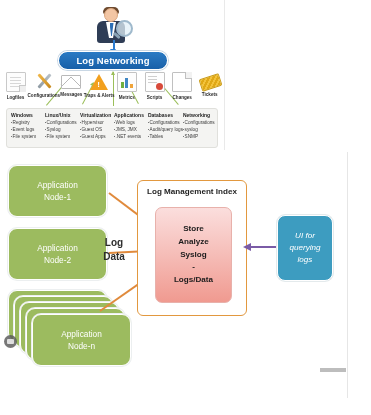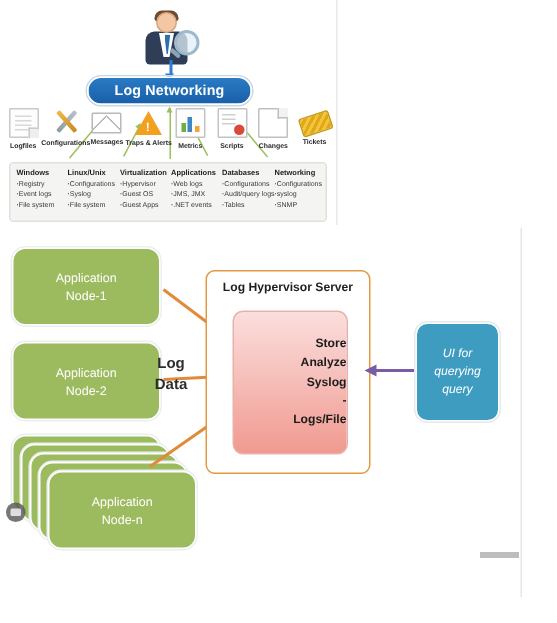--- a/index.html
+++ b/index.html
@@ -139,21 +139,21 @@
   .logdata{position:absolute;left:96px;top:84px;width:36px;text-align:center;}
   .logdata span{display:block;font-size:10px;font-weight:bold;color:#2d2d2d;line-height:1.35;}
 
   .server{position:absolute;left:137px;top:28px;width:110px;height:136px;
       border:1.4px solid #e2983f;border-radius:6px;background:#ffffff;box-sizing:border-box;}
   .server-title{position:absolute;left:0;top:6px;width:100%;text-align:center;font-size:8.1px;
       font-weight:bold;color:#1f1f1f;white-space:nowrap;}
   .core{position:absolute;left:17px;top:26px;width:77px;height:96px;border-radius:7px;
       background:linear-gradient(180deg,#fbdedd 0%,#f6c0bb 45%,#f09a90 100%);
       border:1px solid #e8b1ab;box-sizing:border-box;
-      display:flex;flex-direction:column;align-items:flex-end;justify-content:center;}
+      display:flex;flex-direction:column;align-items:center;justify-content:center;}
   .core span{font-size:8.1px;font-weight:bold;color:#1c1c1c;line-height:1.6;text-align:center;}
 
   .uibox{position:absolute;left:277px;top:63px;width:56px;height:66px;border-radius:8px;
       background:#3d9cc0;border:1.5px solid #ffffff;box-shadow:0 0 0 1px #e4eaec;box-sizing:border-box;
       display:flex;flex-direction:column;align-items:center;justify-content:center;font-style:italic;}
   .uibox span{color:#ffffff;font-size:8.1px;line-height:1.5;text-align:center;}
 
   .parrow{position:absolute;left:250px;top:94px;width:26px;height:2px;background:#7a5ba6;}
   .parrow:after{content:"";position:absolute;left:-7px;top:-3.2px;width:0;height:0;
       border-right:8px solid #7a5ba6;border-top:4.2px solid transparent;border-bottom:4.2px solid transparent;}
@@ -310,33 +310,33 @@
     <div class="oarrow" style="left:109px;top:40px;width:72px;transform:rotate(37deg);"></div>
     <div class="oarrow" style="left:109px;top:100px;width:78px;transform:rotate(-3deg);"></div>
     <div class="oarrow" style="left:100px;top:158px;width:80px;transform:rotate(-35deg);"></div>
 
     <div class="logdata">
       <span>Log</span>
       <span>Data</span>
     </div>
 
     <div class="server">
-      <div class="server-title">Log Hypervisor Server</div>
+      <div class="server-title">Log Management Index</div>
       <div class="core">
         <span>Store</span>
         <span>Analyze</span>
         <span>Syslog</span>
         <span>-</span>
-        <span>Logs/File</span>
+        <span>Logs/Data</span>
       </div>
     </div>
 
     <div class="parrow"></div>
 
     <div class="uibox">
       <span>UI for</span>
       <span>querying</span>
-      <span>query</span>
+      <span>logs</span>
     </div>
   </div>
 
   <div class="bottom-shadow"></div>
 </div>
 
 </body></html>

